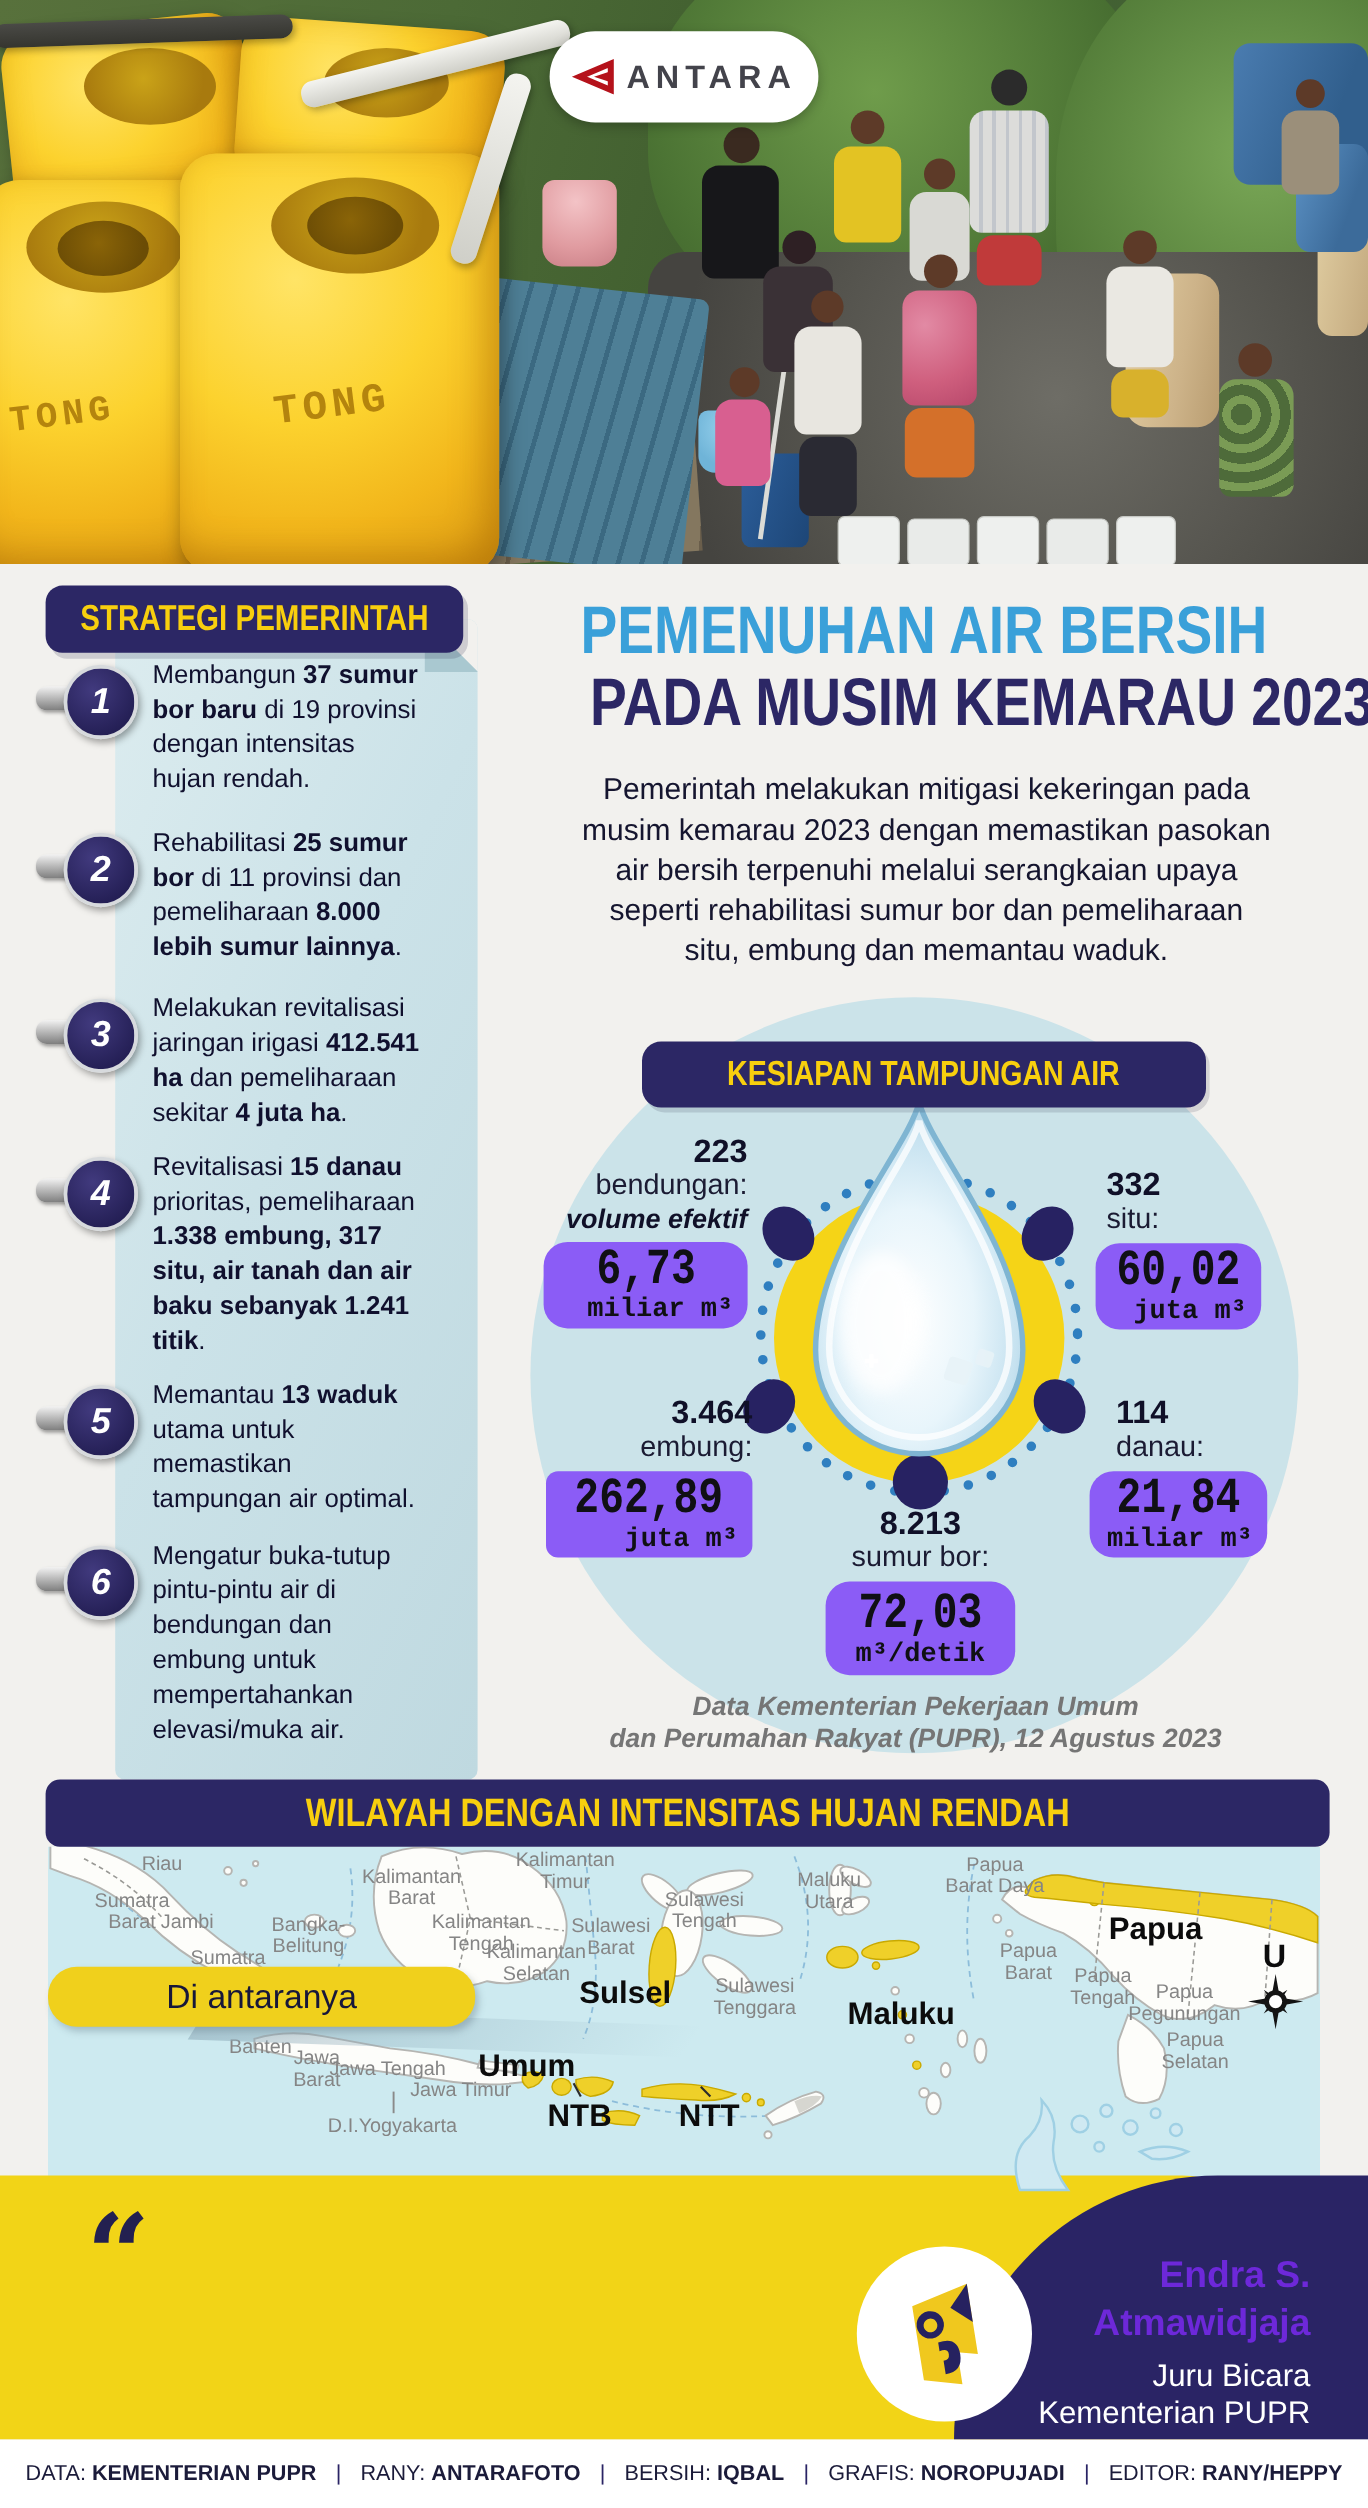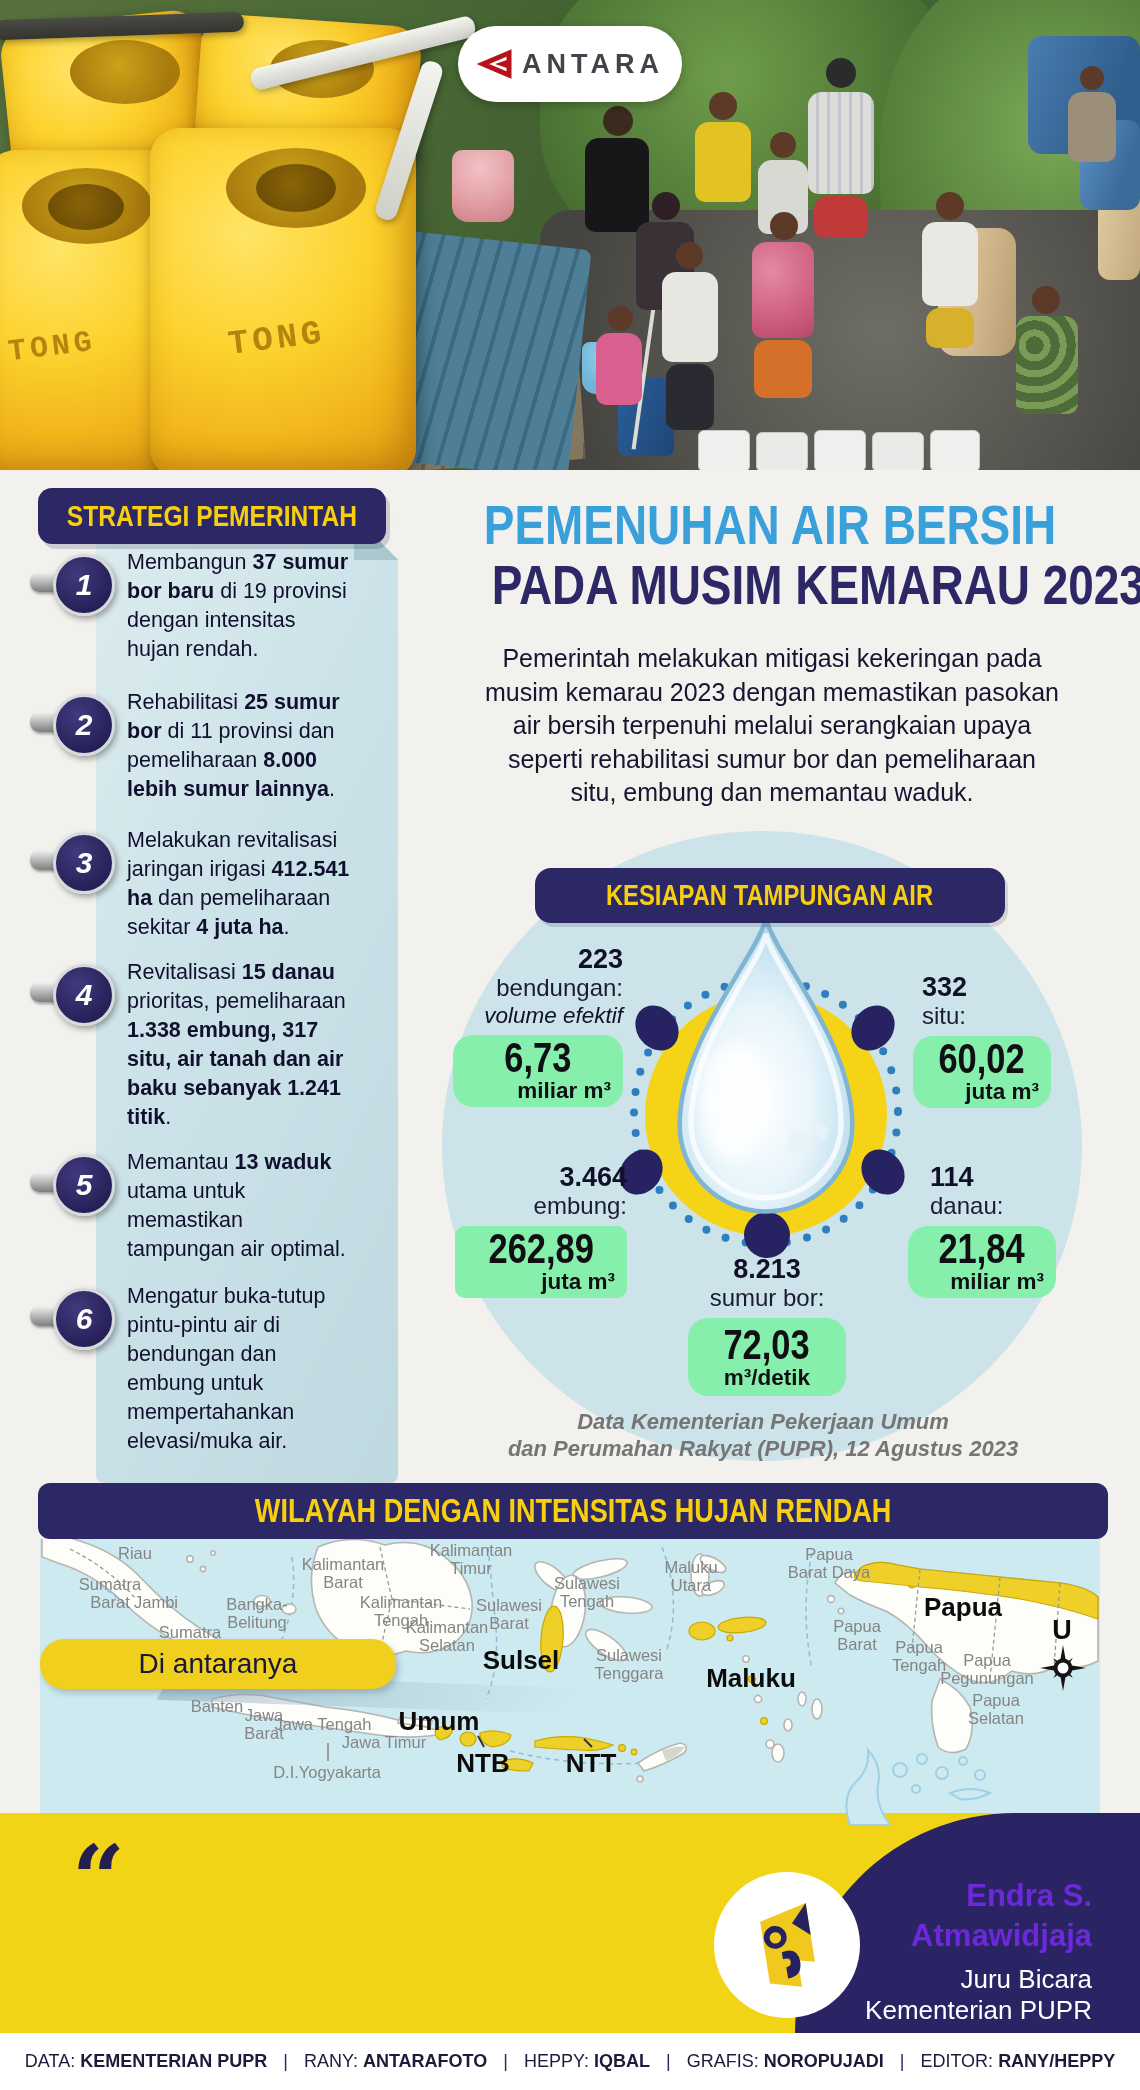--- a/index.html
+++ b/index.html
@@ -65,22 +65,22 @@
   #storHeader{position:absolute;left:535px;top:868px;width:470px;height:55px;background:#2c2765;border-radius:16px;
               display:flex;align-items:center;justify-content:center;box-shadow:3px 4px 0 rgba(40,40,70,.15);z-index:6;}
   #storHeader span{color:#f8cf0e;font-weight:800;font-size:29px;}
   #ring{position:absolute;left:645px;top:994px;width:242px;height:242px;border-radius:50%;border:44px solid #f5d417;box-sizing:border-box;z-index:1;}
   #dotsCircle{position:absolute;left:630px;top:976px;width:272px;height:272px;z-index:2;}
   .bigdot{position:absolute;background:#272262;border-radius:50%;z-index:3;}
   #dropSvg{position:absolute;left:650px;top:916px;width:232px;height:300px;z-index:4;}
   .stat{position:absolute;z-index:5;}
   .sn{font-size:27px;font-weight:800;color:#101028;line-height:30px;}
   .sl{font-size:24px;font-weight:500;color:#1b1b33;line-height:28px;}
-  .ss{font-size:22.5px;font-weight:400;font-style:italic;color:#101028;line-height:27px;}
-  .pill{background:#86efac;border-radius:20px;margin-top:6px;padding:2px 0 4px;}
+  .ss{font-size:22.5px;font-weight:700;font-style:italic;color:#101028;line-height:27px;}
+  .pill{background:#8b5cf6;border-radius:20px;margin-top:6px;padding:2px 0 4px;font-family:Liberation Mono, monospace;}
   .pv{font-size:42px;font-weight:800;color:#101014;text-align:center;line-height:42px;}
   .pu{font-size:22.5px;font-weight:700;color:#101014;text-align:right;padding-right:12px;line-height:24px;}
   .pu.center{text-align:center;padding-right:0;}
   .ral{text-align:right;}
   #storSource{position:absolute;left:480px;top:1408px;width:566px;text-align:center;z-index:5;
               font-size:22px;line-height:27px;font-weight:700;font-style:italic;color:#757575;}
 
   
   #mapHeader{position:absolute;left:38px;top:1483px;width:1070px;height:56px;background:#2c2765;border-radius:12px;
              display:flex;align-items:center;justify-content:center;z-index:4;}
@@ -536,20 +536,20 @@
       <div class="sprole">Juru Bicara</div>
       <div class="sprole">Kementerian PUPR</div>
     </div>
   </div>
 
   <div id="footer">
     <span class="cred"><span>DATA:</span> <b>KEMENTERIAN PUPR</b></span>
     <span class="sep">|</span>
     <span class="cred"><span>RANY:</span> <b>ANTARAFOTO</b></span>
     <span class="sep">|</span>
-    <span class="cred"><span>HEPPY:</span> <b>IQBAL</b></span>
+    <span class="cred"><span>BERSIH:</span> <b>IQBAL</b></span>
     <span class="sep">|</span>
     <span class="cred"><span>GRAFIS:</span> <b>NOROPUJADI</b></span>
     <span class="sep">|</span>
     <span class="cred"><span>EDITOR:</span> <b>RANY/HEPPY</b></span>
   </div>
 
 </div>
 
 </body></html>

